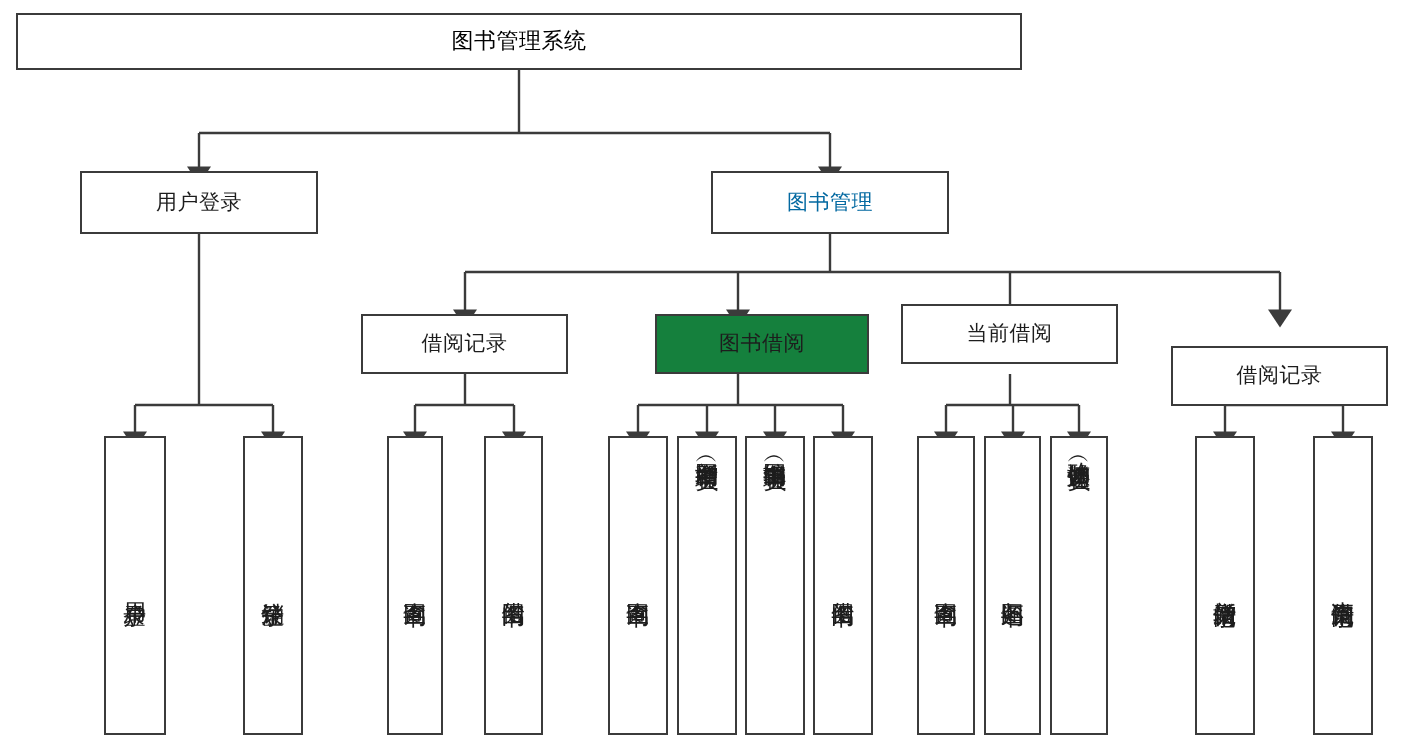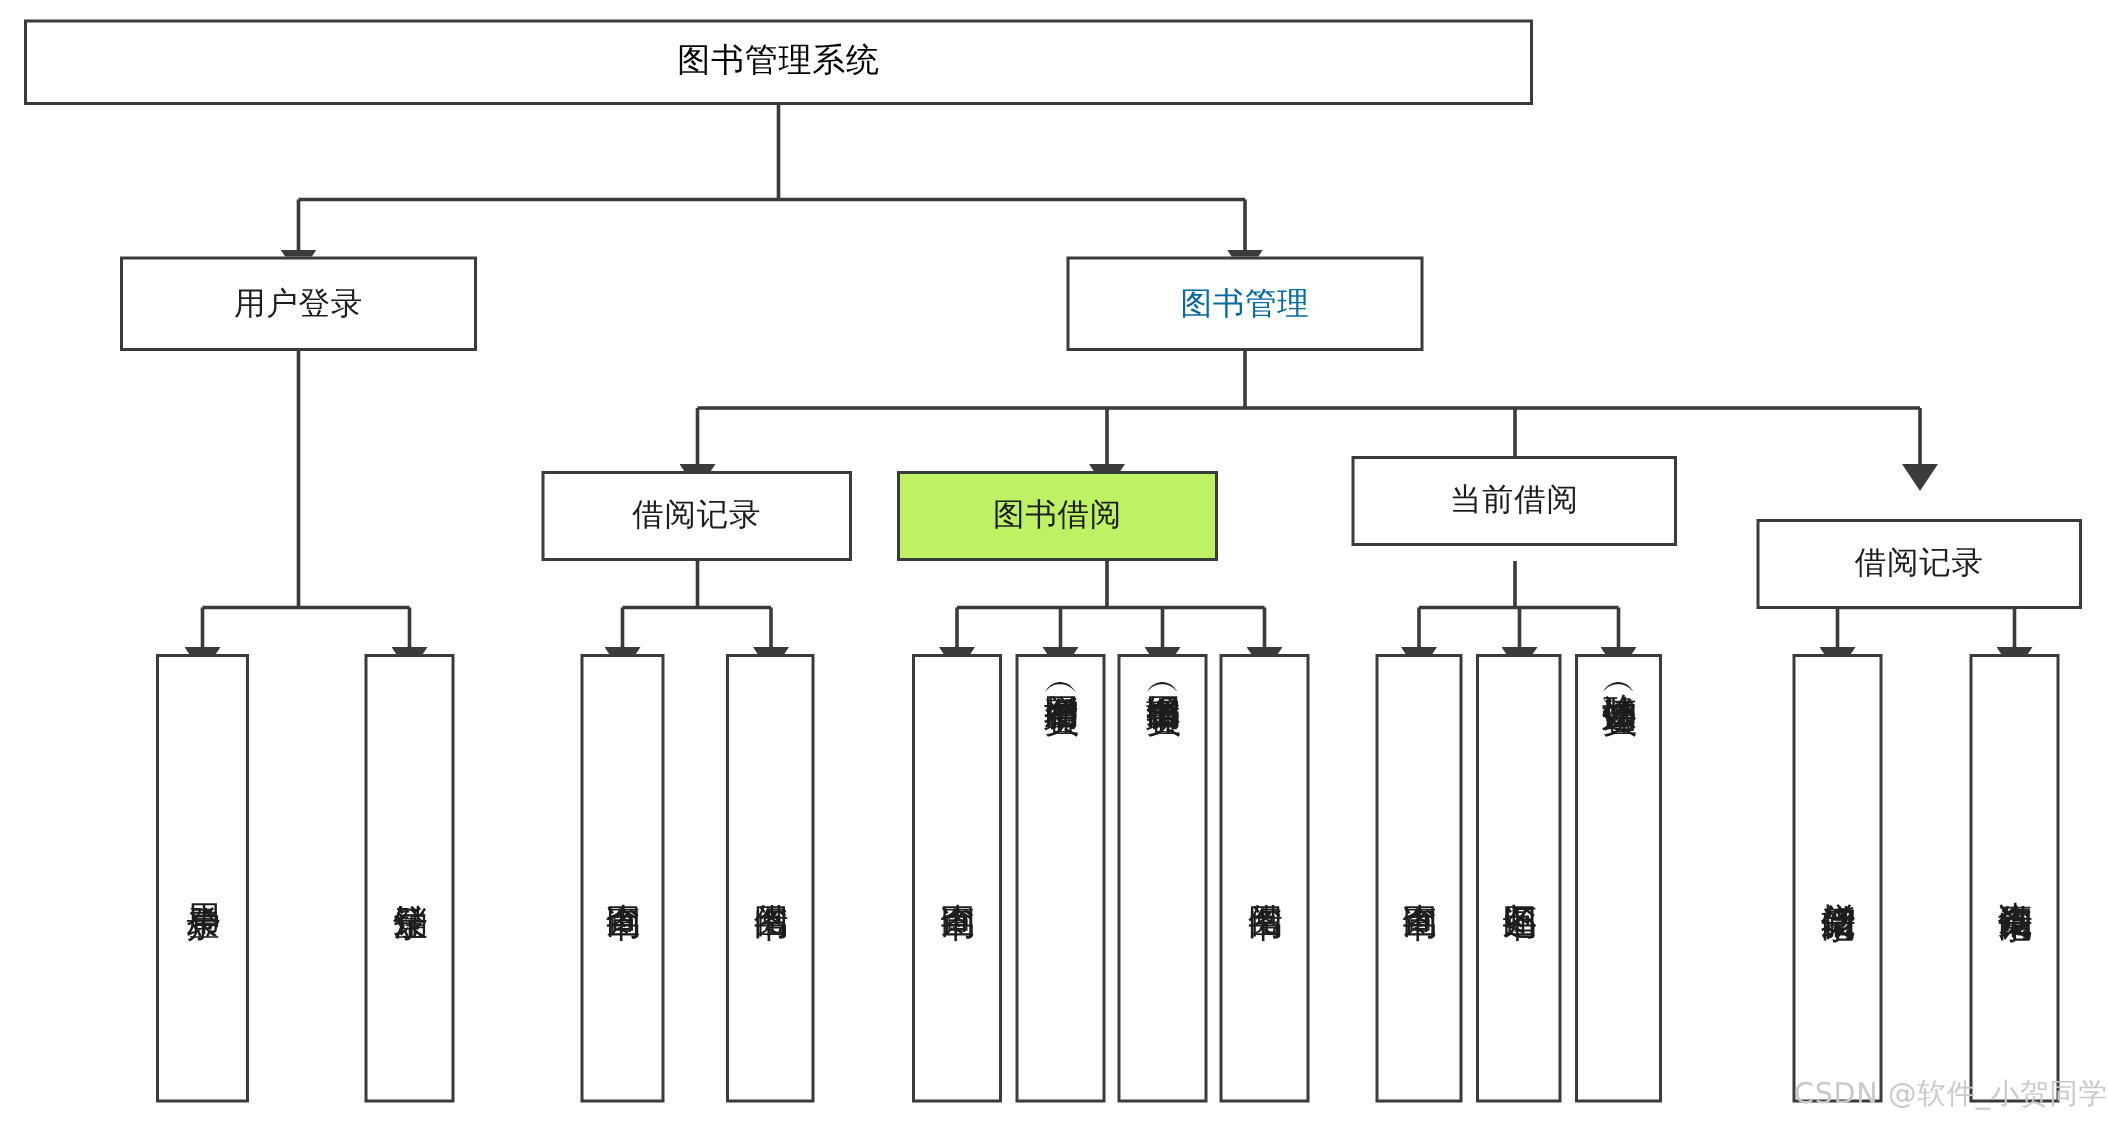--- a/index.html
+++ b/index.html
@@ -131,21 +131,21 @@
       </div>
       <div class="node horiz" style="left: 80px; top: 171px; width: 238px; height: 63px; border-color: rgb(59, 59, 59); background: rgb(255, 255, 255);">
         <span class="label" style="color: rgb(29, 29, 29);">用户登录</span>
       </div>
       <div class="node horiz" style="left: 711px; top: 171px; width: 238px; height: 63px; border-color: rgb(59, 59, 59); background: rgb(255, 255, 255);">
         <span class="label" style="color: #0369a1;">图书管理</span>
       </div>
       <div class="node horiz" style="left: 361px; top: 314px; width: 207px; height: 60px; border-color: rgb(59, 59, 59); background: rgb(255, 255, 255);">
         <span class="label" style="color: rgb(29, 29, 29);">借阅记录</span>
       </div>
-      <div class="node horiz" style="left: 598px; top: 314px; width: 214px; height: 60px; border-color: rgb(59, 59, 59); background: #bef264;">
+      <div class="node horiz" style="left: 655px; top: 314px; width: 214px; height: 60px; border-color: rgb(59, 59, 59); background: #15803d;">
         <span class="label" style="color: rgb(29, 29, 29);">图书借阅</span>
       </div>
       <div class="node horiz" style="left: 901px; top: 304px; width: 217px; height: 60px; border-color: rgb(59, 59, 59); background: rgb(255, 255, 255);">
         <span class="label" style="color: rgb(29, 29, 29);">当前借阅</span>
       </div>
       <div class="node horiz" style="left: 1171px; top: 314px; width: 217px; height: 60px; border-color: rgb(59, 59, 59); background: rgb(255, 255, 255); margin-top: 32px;">
         <span class="label" style="color: rgb(29, 29, 29);">借阅记录</span>
       </div>
       <div class="node vert centered" style="left: 104px; top: 436px; width: 62px; height: 299px; border-color: rgb(59, 59, 59); background: rgb(255, 255, 255);">
         <span class="label" style="color: rgb(29, 29, 29);">用户登录</span>
@@ -181,15 +181,14 @@
         <span class="label" style="color: rgb(29, 29, 29);">确认归还（管理员）</span>
       </div>
       <div class="node vert centered" style="left: 1195px; top: 436px; width: 60px; height: 299px; border-color: rgb(59, 59, 59); background: rgb(255, 255, 255);">
         <span class="label" style="color: rgb(29, 29, 29);">新增借阅记录</span>
       </div>
       <div class="node vert centered" style="left: 1313px; top: 436px; width: 60px; height: 299px; border-color: rgb(59, 59, 59); background: rgb(255, 255, 255);">
         <span class="label" style="color: rgb(29, 29, 29);">查询借阅记录</span>
       </div>
     </div>
 
-  <div class="watermark" style="left: 1196px; top: 716px; color: rgb(201, 201, 201);">CSDN @软件_小贺同学</div>
 
 </div>
 
 </body></html>

